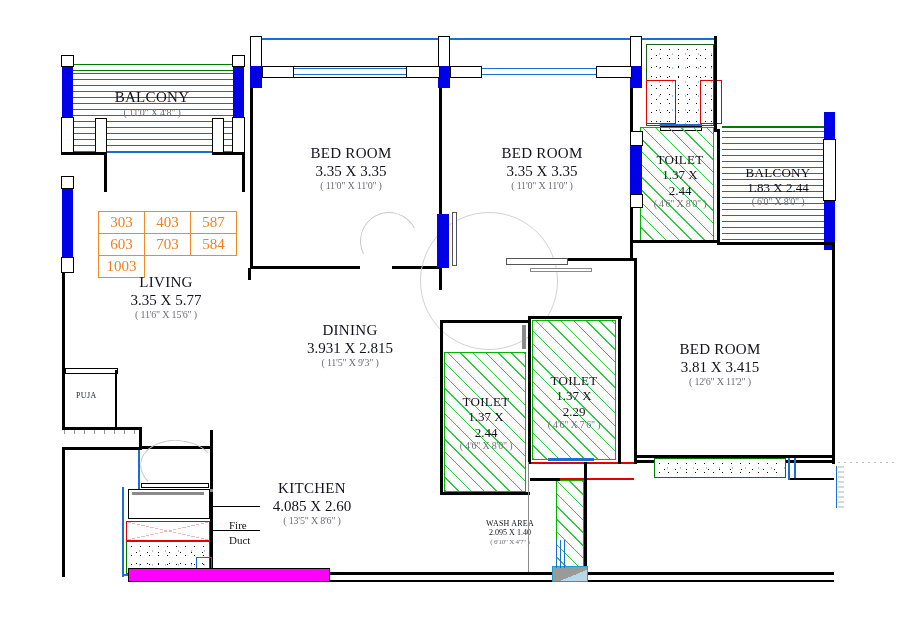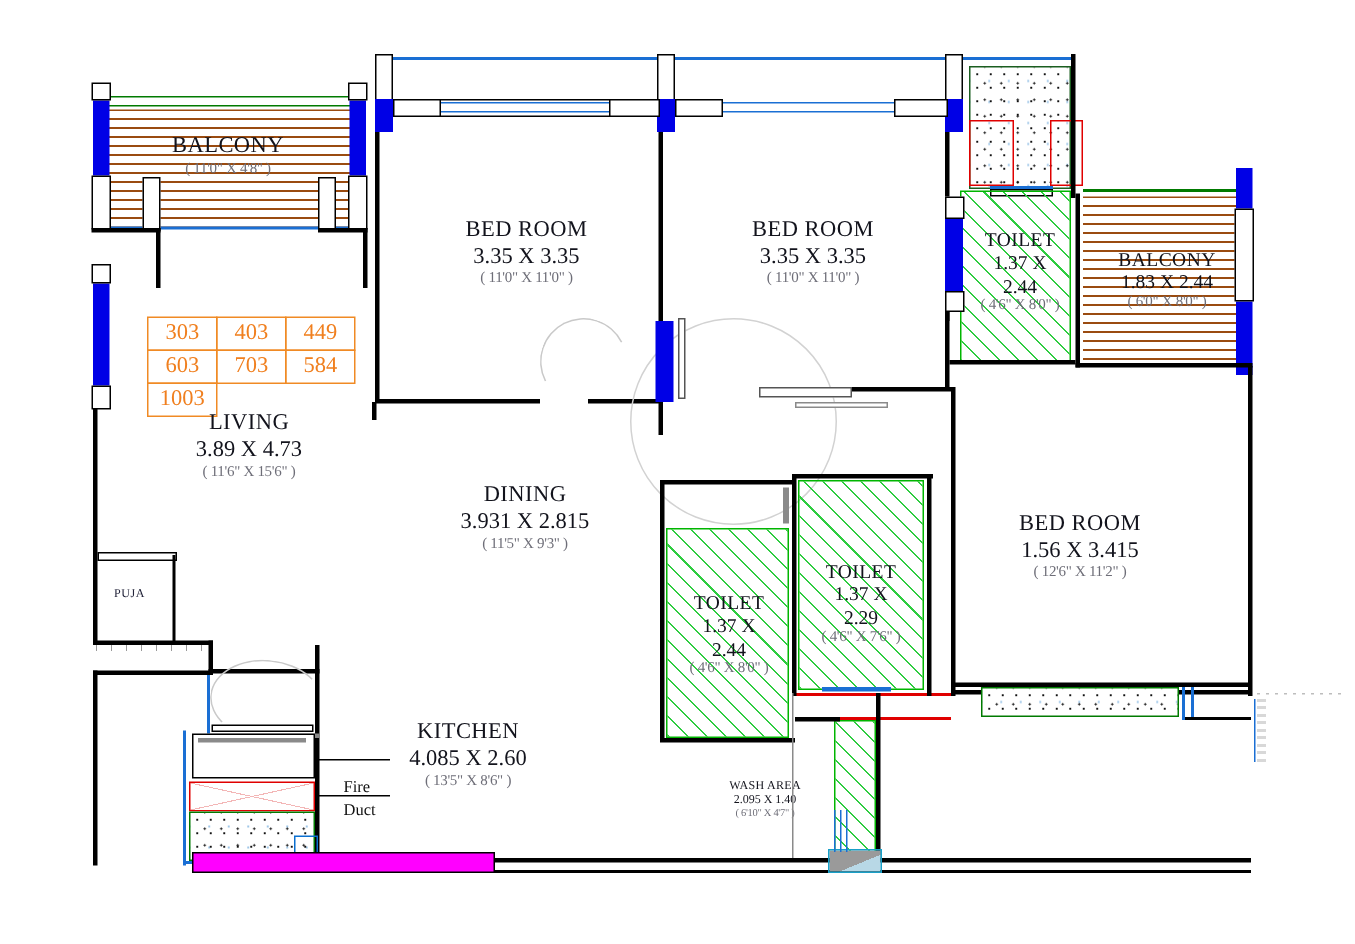--- a/index.html
+++ b/index.html
@@ -165,35 +165,35 @@
   <div class="lbl sm" style="left:730px;top:165px;width:96px;">
     <div class="nm">BALCONY</div>
     <div class="dim">1.83 X 2.44</div>
     <div class="ft">( 6'0" X 8'0" )</div>
   </div>
 
   <div id="unit-table">
     <div class="row">
       <div class="cell">303</div>
       <div class="cell">403</div>
-      <div class="cell">449</div>
+      <div class="cell">587</div>
     </div>
     <div class="row">
       <div class="cell">603</div>
       <div class="cell">703</div>
       <div class="cell">584</div>
     </div>
     <div class="row">
       <div class="cell">1003</div>
     </div>
   </div>
 
   <div class="lbl" style="left:86px;top:274px;width:160px;">
     <div class="nm">LIVING</div>
-    <div class="dim">3.89 X 4.73</div>
+    <div class="dim">3.35 X 5.77</div>
     <div class="ft">( 11'6" X 15'6" )</div>
   </div>
 
   <div class="thinwall" style="left:65px;top:368px;width:53px;height:6px;"></div>
   <div class="wall" style="left:62px;top:272px;width:3px;height:158px;"></div>
   <div class="wall" style="left:115px;top:370px;width:2px;height:58px;"></div>
   <div class="puja" style="left:76px;top:391px;">PUJA</div>
   <div class="wall" style="left:62px;top:427px;width:80px;height:3px;"></div>
   <div class="grayline" style="left:64px;top:430px;width:74px;height:4px;background:
       repeating-linear-gradient(to right,#9a9a9a 0 1px,transparent 1px 10px);"></div>
@@ -203,21 +203,21 @@
     <div class="nm">DINING</div>
     <div class="dim">3.931 X 2.815</div>
     <div class="ft">( 11'5" X 9'3" )</div>
   </div>
 
   <div class="wall" style="left:634px;top:258px;width:3px;height:206px;"></div>
   <div class="wall" style="left:634px;top:460px;width:200px;height:3px;"></div>
   <div class="wall" style="left:832px;top:244px;width:3px;height:220px;"></div>
   <div class="lbl" style="left:640px;top:341px;width:160px;">
     <div class="nm">BED ROOM</div>
-    <div class="dim">1.56 X 3.415</div>
+    <div class="dim">3.81 X 3.415</div>
     <div class="ft">( 12'6" X 11'2" )</div>
   </div>
 
   <div class="redline" style="left:530px;top:462px;width:104px;height:2px;"></div>
   <div class="redline" style="left:530px;top:478px;width:104px;height:2px;"></div>
   <div class="speckle" style="left:654px;top:458px;width:132px;height:20px;"></div>
   <div class="blueline" style="left:788px;top:458px;width:2px;height:22px;"></div>
   <div class="blueline" style="left:794px;top:456px;width:2px;height:24px;"></div>
   <div class="wall" style="left:634px;top:455px;width:200px;height:3px;"></div>
   <div class="wall" style="left:790px;top:478px;width:44px;height:2px;"></div>

